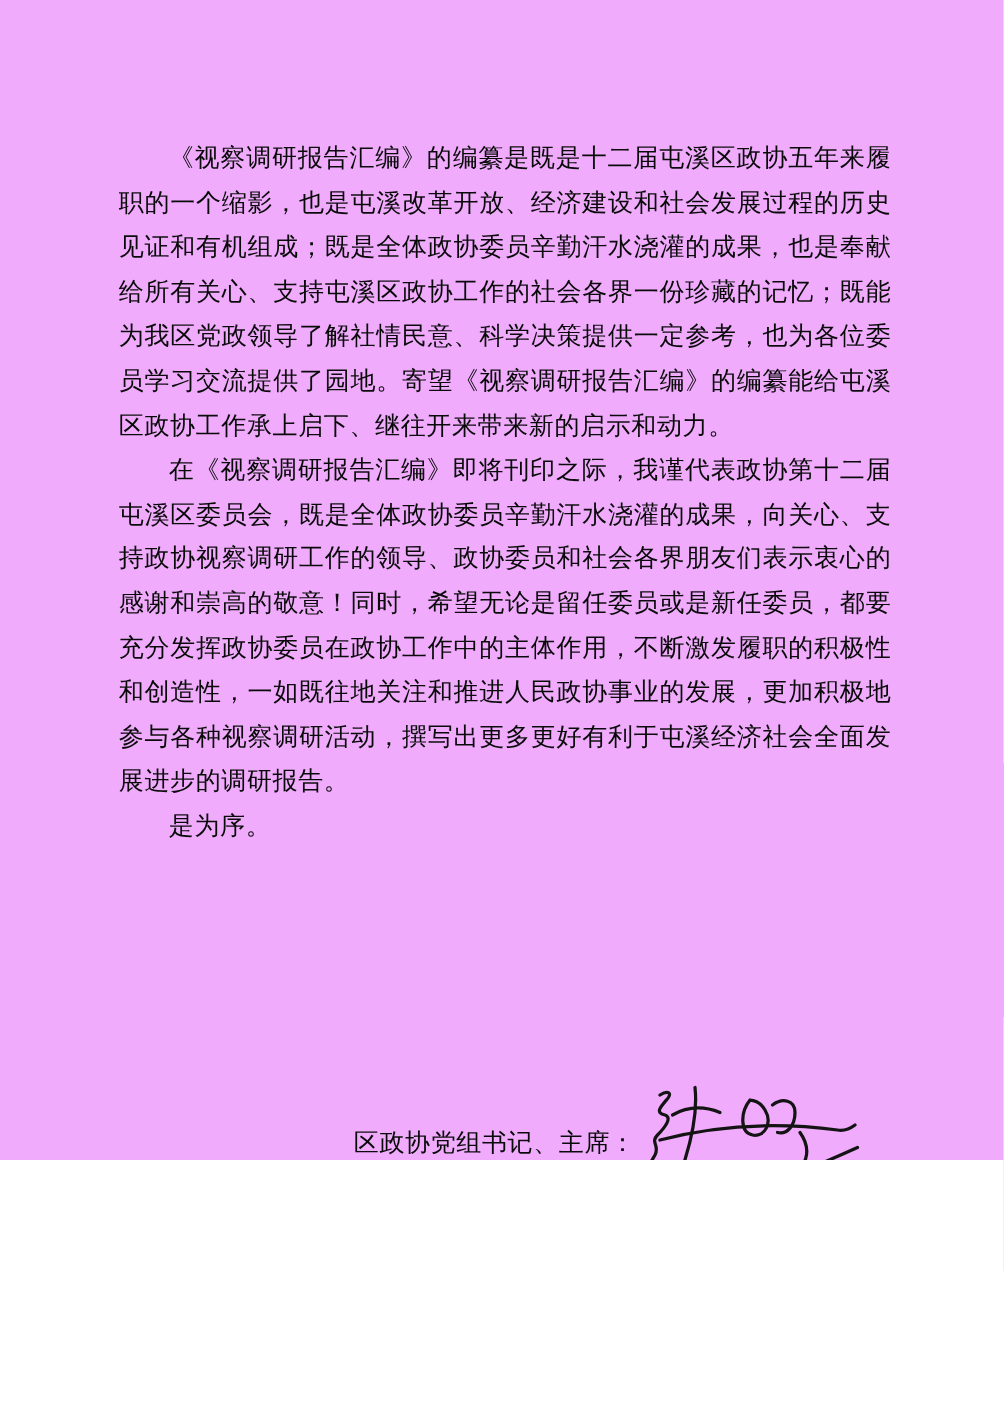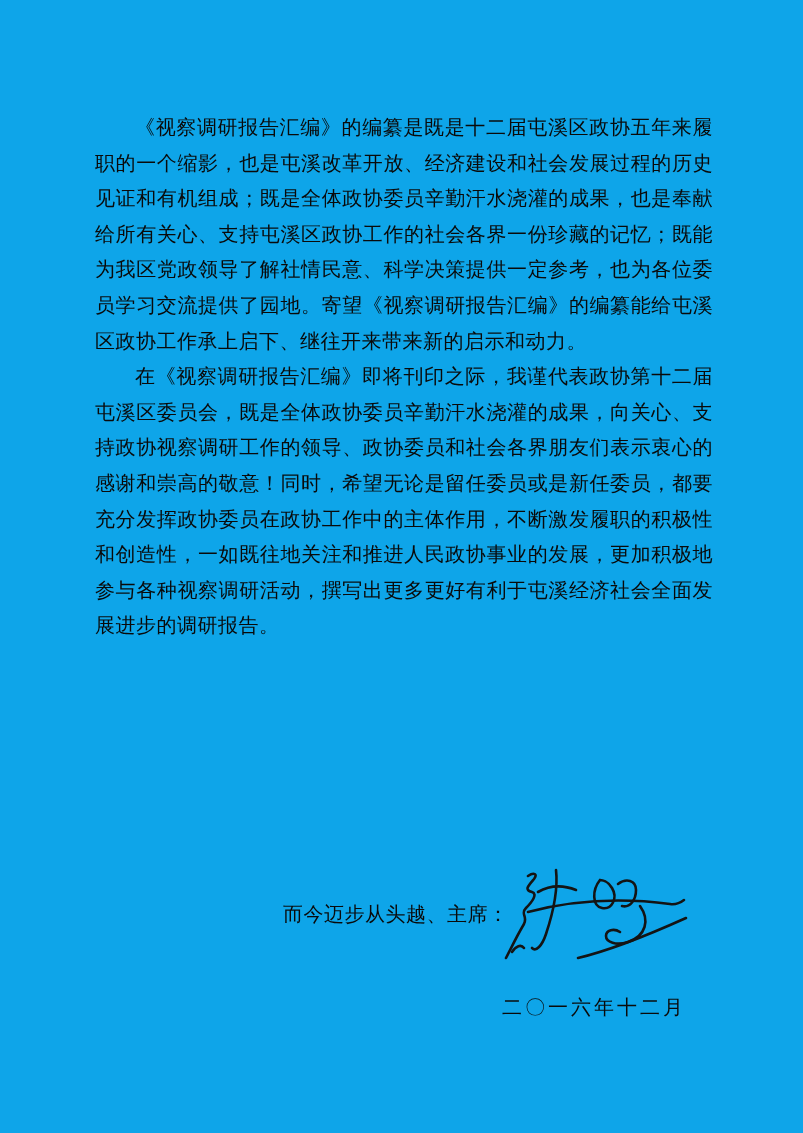--- a/index.html
+++ b/index.html
@@ -3,22 +3,22 @@
 <meta charset="utf-8">
 <style>
   html, body {
     margin: 0;
     padding: 0;
     background: #ffffff;
   }
   .page {
     position: relative;
     width: 803px;
-    height: 1133px;
-    background: #0ea5e9;
+    height: 928px;
+    background: #f0abfc;
     overflow: hidden;
     font-family: "Liberation Serif", "DejaVu Serif", serif;
     color: #0a0a0a;
   }
   .body-text {
     position: absolute;
     left: 95px;
     top: 110px;
     width: 618px;
     font-size: 20px;
@@ -62,23 +62,24 @@
   }
 </style>
 </head>
 <body>
 
 <div class="page">
 
   <div class="body-text">
     <p class="para">《视察调研报告汇编》的编纂是既是十二届屯溪区政协五年来履职的一个缩影，也是屯溪改革开放、经济建设和社会发展过程的历史见证和有机组成；既是全体政协委员辛勤汗水浇灌的成果，也是奉献给所有关心、支持屯溪区政协工作的社会各界一份珍藏的记忆；既能为我区党政领导了解社情民意、科学决策提供一定参考，也为各位委员学习交流提供了园地。寄望《视察调研报告汇编》的编纂能给屯溪区政协工作承上启下、继往开来带来新的启示和动力。</p>
     <p class="para">在《视察调研报告汇编》即将刊印之际，我谨代表政协第十二届屯溪区委员会，既是全体政协委员辛勤汗水浇灌的成果，向关心、支持政协视察调研工作的领导、政协委员和社会各界朋友们表示衷心的感谢和崇高的敬意！同时，希望无论是留任委员或是新任委员，都要充分发挥政协委员在政协工作中的主体作用，不断激发履职的积极性和创造性，一如既往地关注和推进人民政协事业的发展，更加积极地参与各种视察调研活动，撰写出更多更好有利于屯溪经济社会全面发展进步的调研报告。</p>
+    <p class="para">是为序。</p>
   </div>
 
-  <div class="sig-title">而今迈步从头越、主席：</div>
+  <div class="sig-title">区政协党组书记、主席：</div>
 
   <svg class="signature-svg" width="205" height="108" viewBox="0 0 205 108" aria-hidden="true">
 
     <path d="M34,14 C40,10 44,12 40,17 C34,24 30,28 38,30 C44,32 38,40 32,46 C26,52 34,54 30,62 C24,72 18,84 12,96"></path>
     <path d="M18,90 C22,84 27,82 30,86"></path>
 
     <path d="M62,8 C64,26 60,48 52,72 C48,84 42,90 38,86"></path>
 
     <path d="M44,30 C58,22 72,24 82,28"></path>
 

